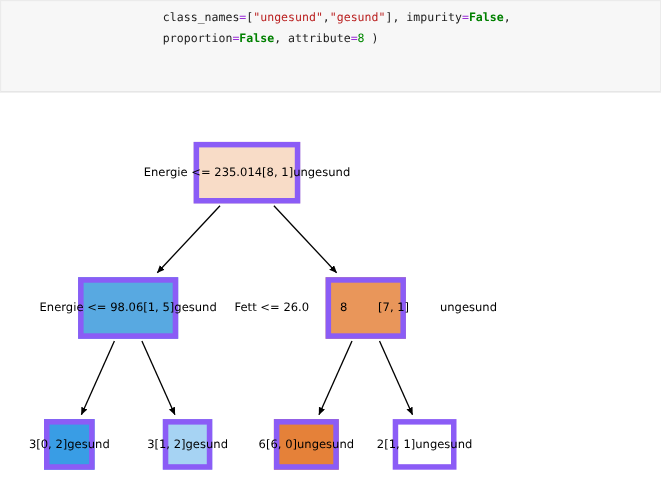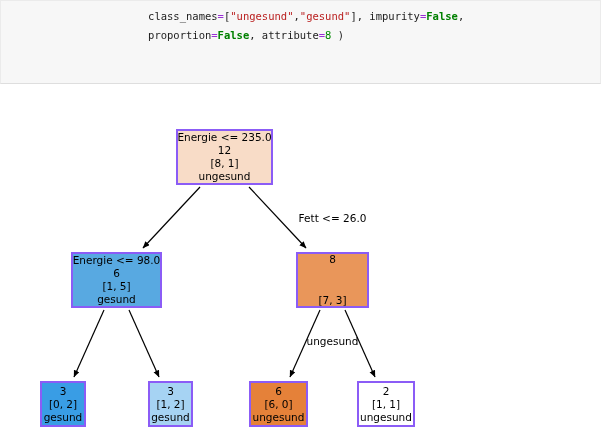--- a/index.html
+++ b/index.html
@@ -23,22 +23,22 @@
   .c-f{color:#2a6bc2;}
   .c-o{color:#9a2fd6;}
   .c-s{color:#BA2121;}
   .c-k{color:#008000;font-weight:bold;}
   .c-n{color:#008800;}
 
   
   .figure{position:absolute;left:0;top:85px;width:601px;height:356px;background:#fff;}
   .edges{position:absolute;left:0;top:0;width:601px;height:356px;}
   .tree-node{
-    position:absolute;box-sizing:border-box;border:2px solid #8b5cf6;
-    display:flex;flex-direction:column;justify-content:center;align-items:center;
+    position:absolute;box-sizing:border-box;border:5px solid #8b5cf6;
+    display:flex;flex-direction:row;justify-content:center;align-items:center;
     font-family:"DejaVu Sans",sans-serif;font-size:10.5px;line-height:13px;
     color:#000;white-space:nowrap;text-align:center;
   }
   .n-root {left:176px;top:44px; width:97px;height:56px;}
   .n-left {left:71px; top:167px;width:91px;height:56px;}
   .n-right{left:296px;top:167px;width:73px;height:56px;gap:28px;}
   .n-l1{left:40px; top:296px;width:46px;height:46px;}
   .n-l2{left:148px;top:296px;width:45px;height:46px;}
   .n-l3{left:249px;top:296px;width:59px;height:46px;}
   .n-l4{left:357px;top:296px;width:58px;height:46px;}
@@ -62,36 +62,36 @@
     <line x1="200" y1="102" x2="143" y2="163" stroke="#000" stroke-width="1.2" marker-end="url(#ah)"></line>
     <line x1="249" y1="102" x2="306" y2="163" stroke="#000" stroke-width="1.2" marker-end="url(#ah)"></line>
     <line x1="104" y1="225" x2="74" y2="292" stroke="#000" stroke-width="1.2" marker-end="url(#ah)"></line>
     <line x1="129" y1="225" x2="159" y2="292" stroke="#000" stroke-width="1.2" marker-end="url(#ah)"></line>
     <line x1="320" y1="225" x2="290" y2="292" stroke="#000" stroke-width="1.2" marker-end="url(#ah)"></line>
     <line x1="345" y1="225" x2="375" y2="292" stroke="#000" stroke-width="1.2" marker-end="url(#ah)"></line>
   </svg>
 
   <div class="tree-node n-root" style="background-color: rgb(248, 220, 199);">
     <span>Energie &lt;= 235.0</span>
-    <span>12</span>
+    <span>14</span>
     <span>[8, 1]</span>
     <span>ungesund</span>
   </div>
 
   <div class="tree-node n-left" style="background-color: rgb(88, 169, 225);">
     <span>Energie &lt;= 98.0</span>
     <span>6</span>
     <span>[1, 5]</span>
     <span>gesund</span>
   </div>
 
   <div class="tree-node n-right" style="background-color: rgb(233, 150, 90);">
     <span>Fett &lt;= 26.0</span>
     <span>8</span>
-    <span>[7, 3]</span>
+    <span>[7, 1]</span>
     <span>ungesund</span>
   </div>
 
   <div class="tree-node n-l1" style="background-color: rgb(57, 157, 229);">
     <span>3</span>
     <span>[0, 2]</span>
     <span>gesund</span>
   </div>
 
   <div class="tree-node n-l2" style="background-color: rgb(166, 211, 243);">

